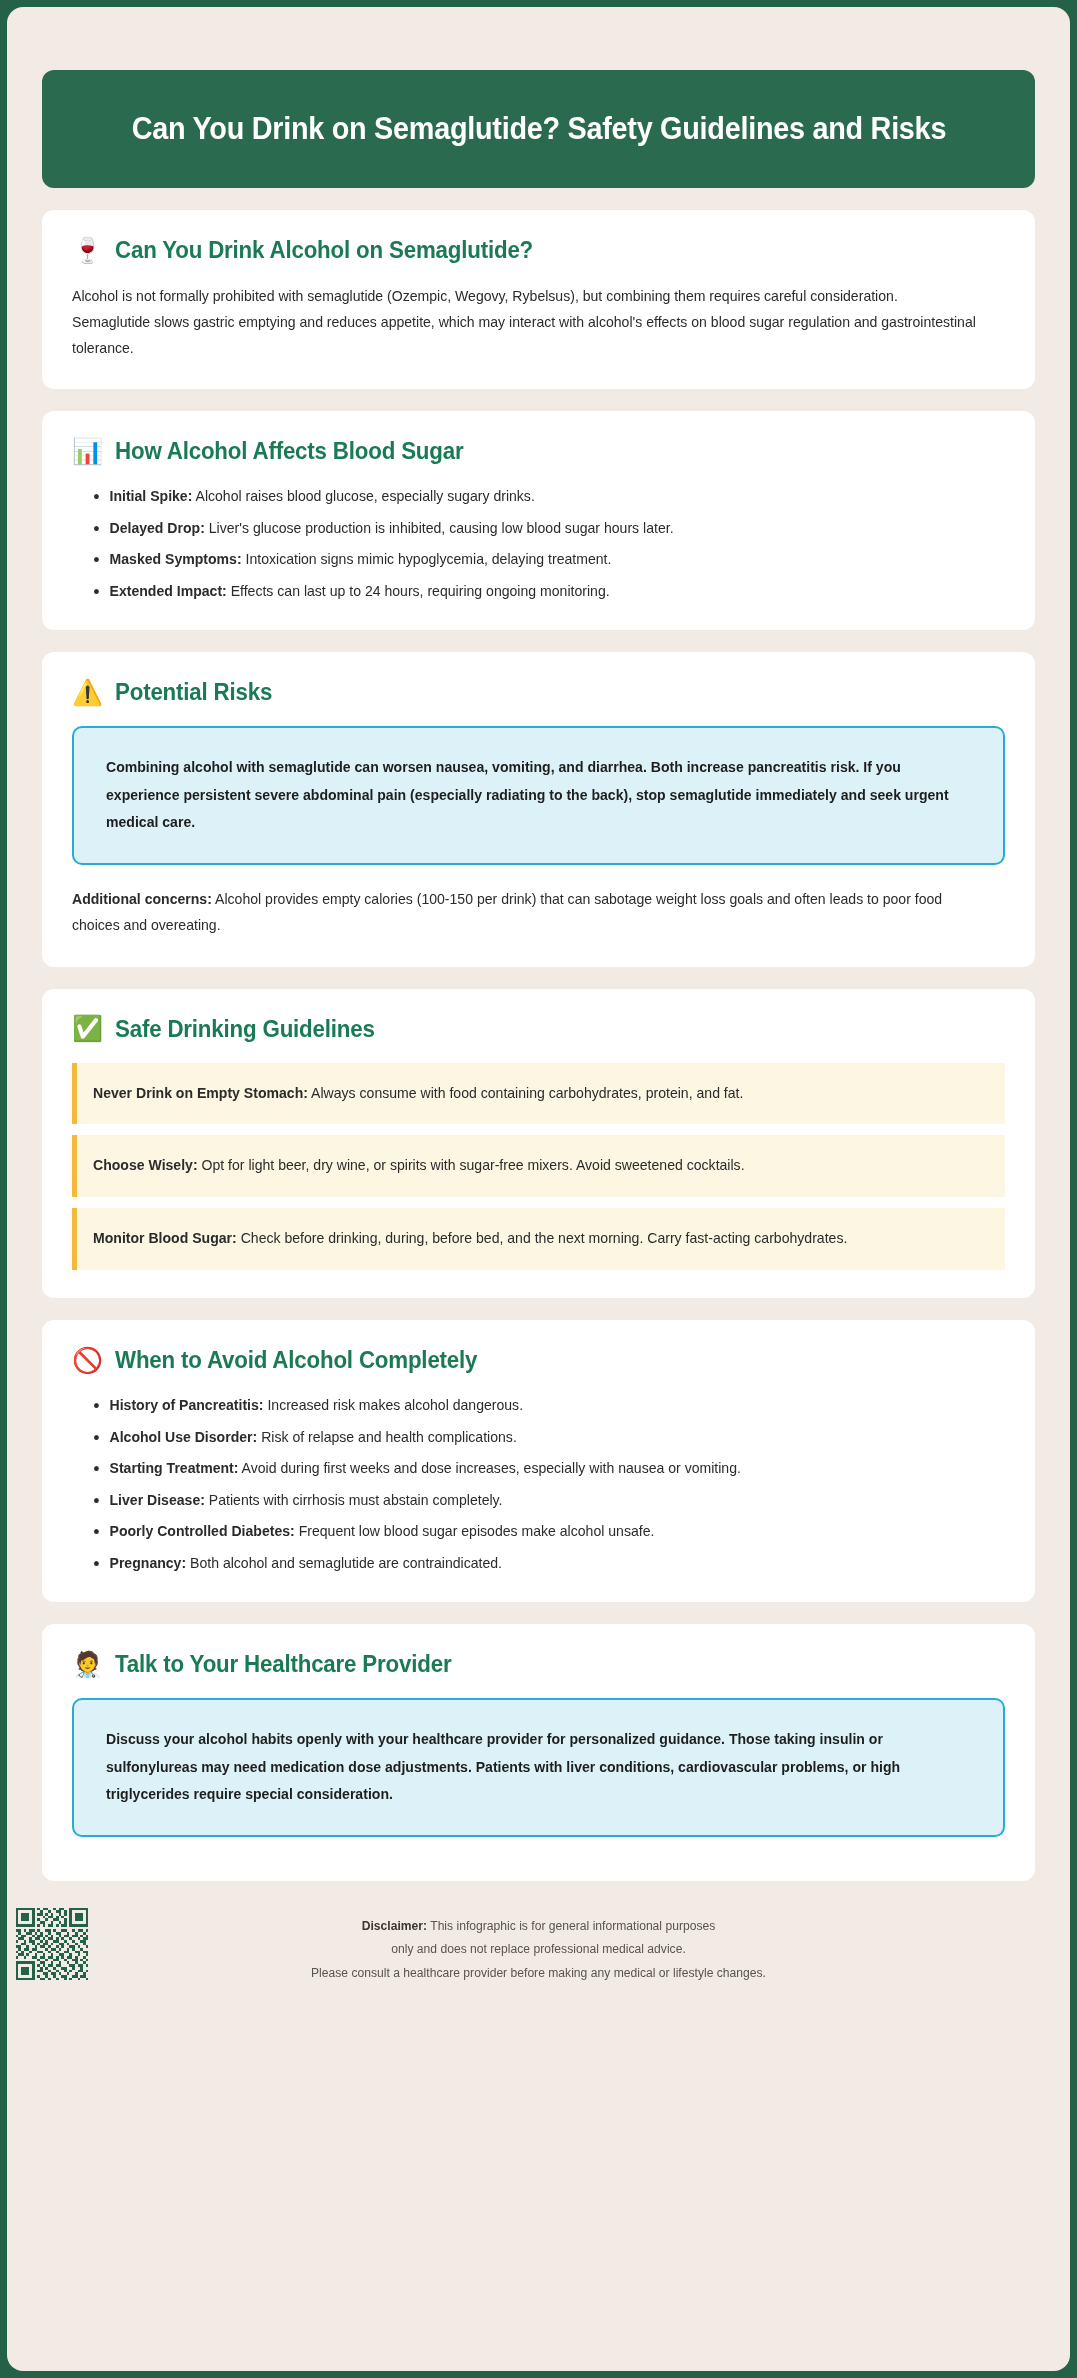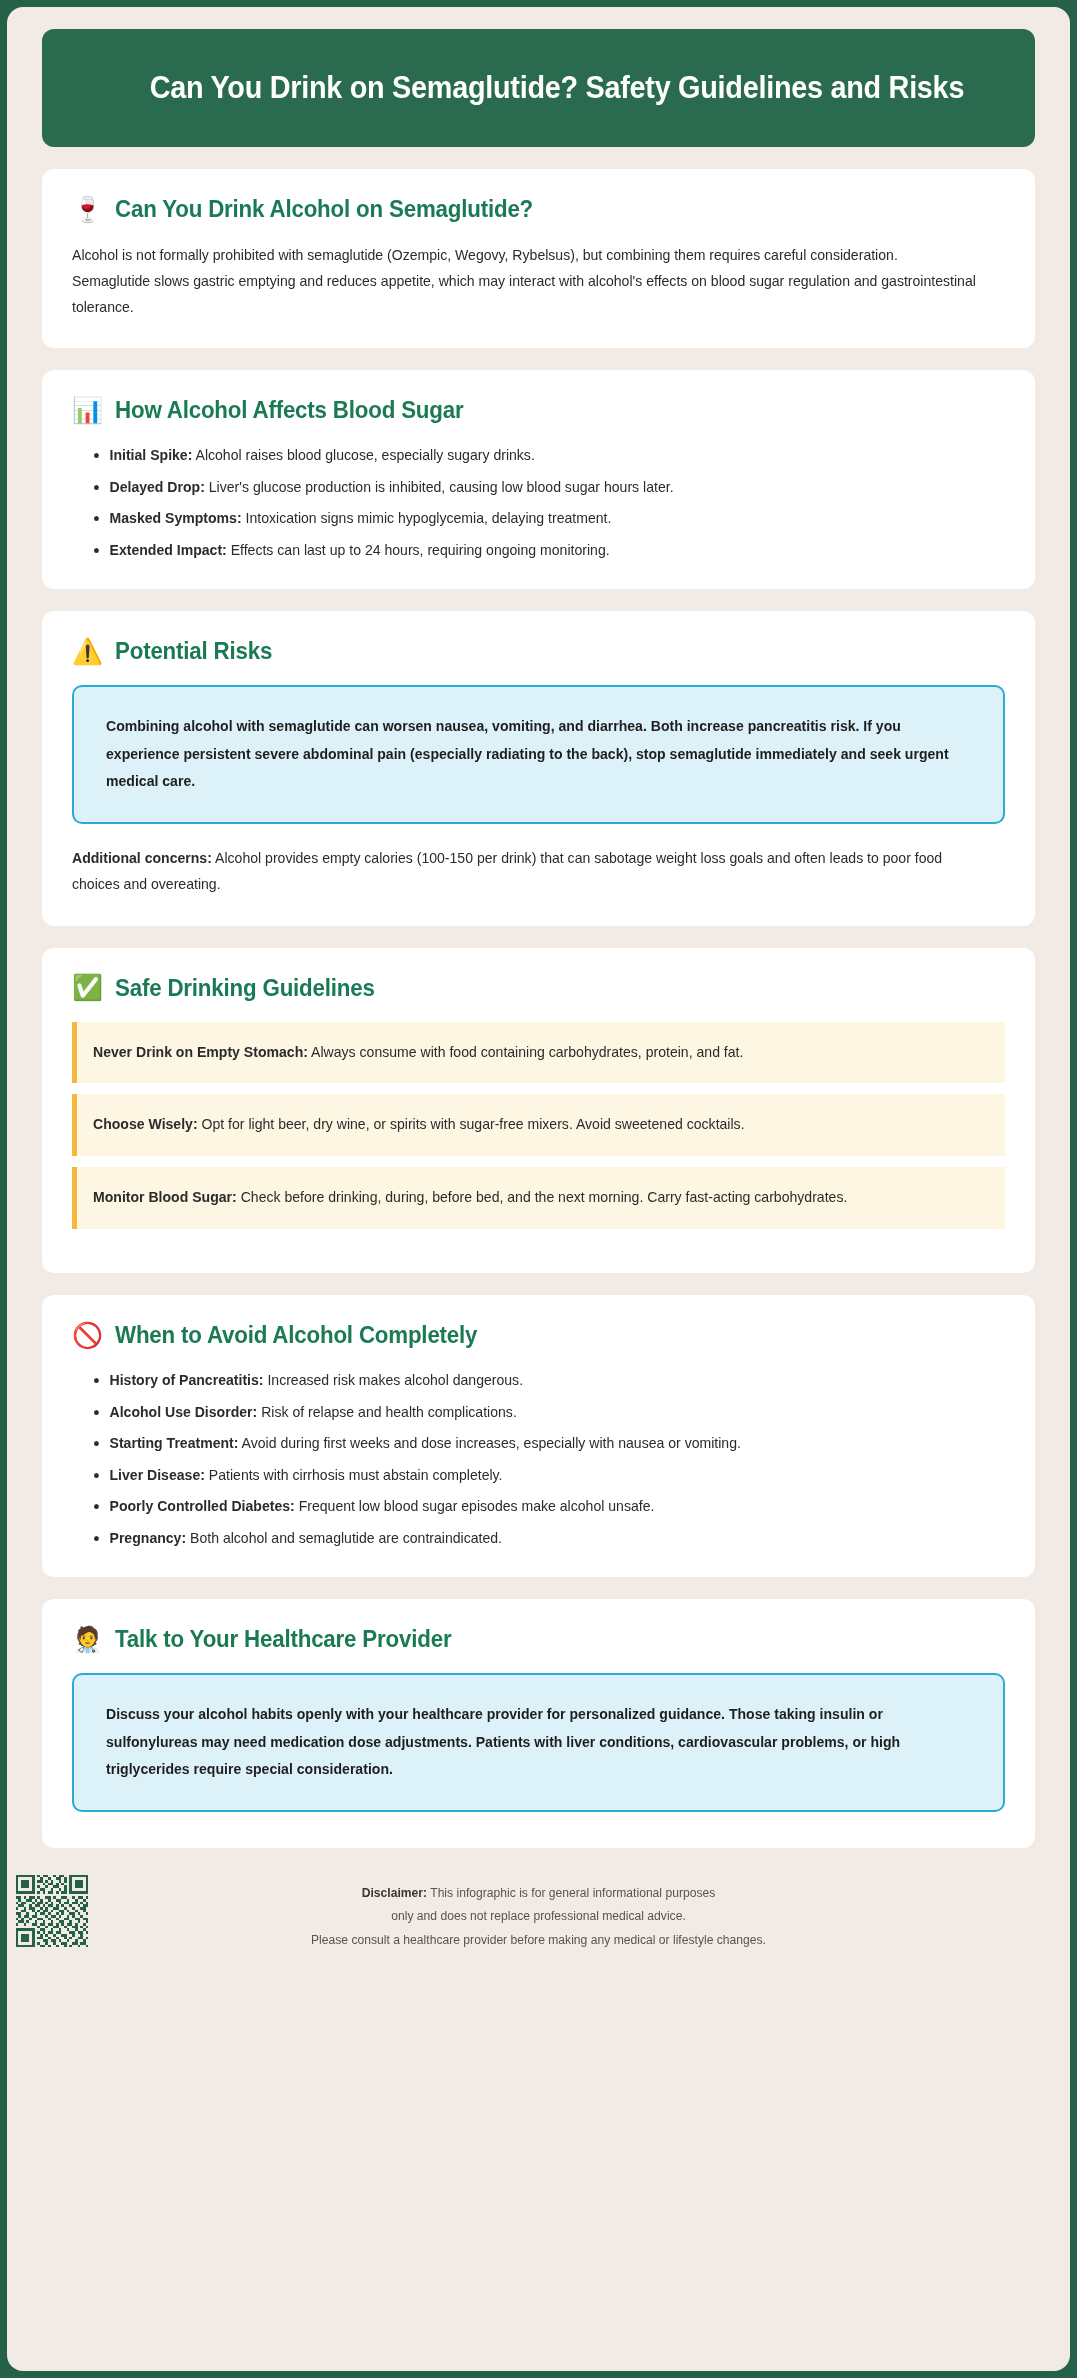--- a/index.html
+++ b/index.html
@@ -35,23 +35,24 @@
     overflow: hidden;
   }
 
   
   .header-banner {
     background: #2A6B4F;
     border-radius: 12px;
     height: 118px;
     display: flex;
     align-items: center;
-    justify-content: flex-end;
+    justify-content: center;
     padding: 0 40px;
     margin-bottom: 22px;
+    margin-top: 41px;
   }
   .header-title {
     color: #FFFFFF;
     font-size: 31px;
     font-weight: bold;
     letter-spacing: -0.3px;
     text-align: center;
     font-stretch: condensed;
     transform: scaleX(0.93);
   }
@@ -120,38 +121,38 @@
   ul.bullets li b { font-weight: bold; }
 
   
   .callout {
     background: #DCF2F8;
     border: 2px solid #29ABD4;
     border-radius: 10px;
     padding: 26px 22px 26px 32px;
     margin-bottom: 22px;
   }
-  .callout.last { margin-bottom: 8px; }
+  .callout.last { margin-bottom: 16px; }
   .callout p {
     color: #1E1E1E;
     font-size: 14.5px;
     font-weight: bold;
     line-height: 1.9;
     transform: scaleX(0.97);
     transform-origin: left center;
   }
 
   
   .guideline {
     background: #FDF6E3;
     border-left: 5px solid #F5B83C;
     padding: 19px 18px 19px 16px;
     margin-bottom: 11px;
   }
-  .guideline:last-child { margin-bottom: 16px; }
+  .guideline:last-child { margin-bottom: 0; }
   .guideline p {
     color: #2B2B2B;
     font-size: 14.5px;
     line-height: 1.65;
     transform: scaleX(0.97);
     transform-origin: left center;
   }
   .guideline p b { font-weight: bold; }
 
   

